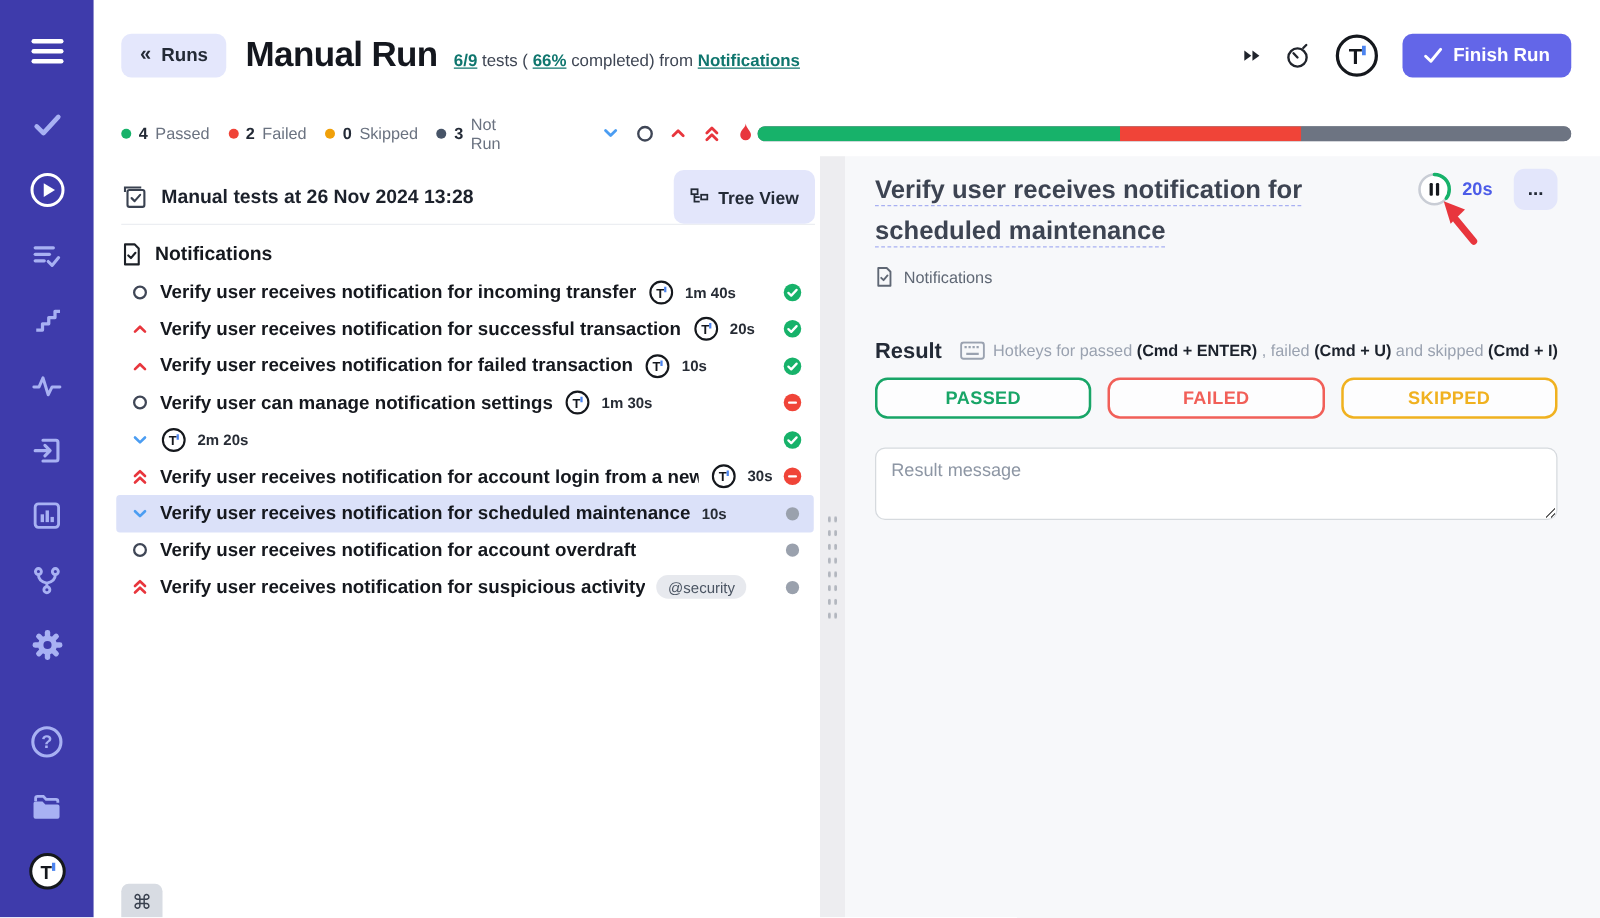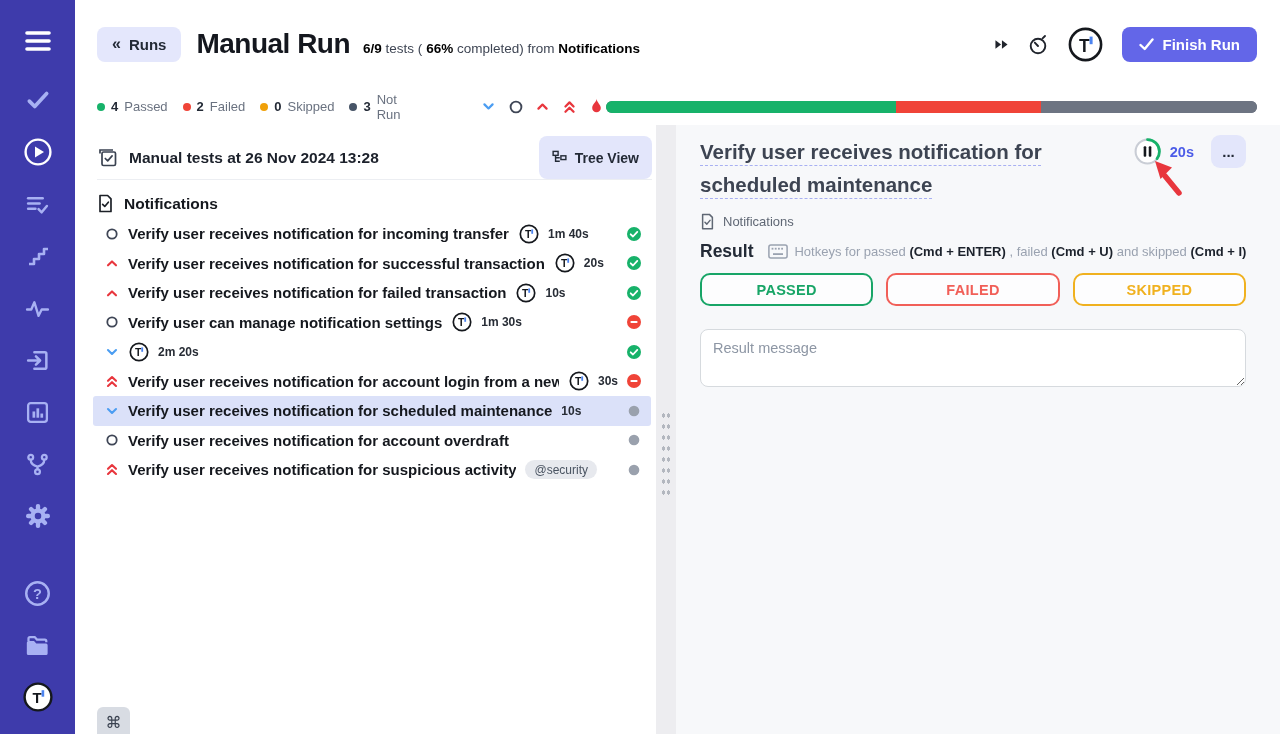--- a/index.html
+++ b/index.html
@@ -17,21 +17,21 @@
 
   
   .topbar { position:absolute; left:75px; top:0; right:0; height:88px; background:#fff;
     display:flex; align-items:center; padding:0 23px 0 22px; }
   .back-btn { display:flex; align-items:center; gap:8px; height:35px; padding:0 15px;
     background:#e4e7fc; border:none; border-radius:8px; font-family:inherit;
     font-size:15px; font-weight:700; color:#232a36; cursor:pointer; }
   .back-chevron { font-size:16px; font-weight:700; }
   .page-title { margin-left:15px; font-size:28px; font-weight:800; color:#14171e; letter-spacing:-.5px; }
   .page-sub { margin-left:13px; padding-top:9px; font-size:13.5px; color:#3f4654; }
-  .page-sub b { color:#000000; }
+  .page-sub b { color:#0f766e;text-decoration:underline; }
   .top-right { margin-left:auto; display:flex; align-items:center; gap:19px; }
   .icon-btn { background:none; border:none; cursor:pointer; display:flex; align-items:center; }
   .finish-btn { display:flex; align-items:center; gap:9px; height:35px; padding:0 17px;
     background:#6366e8; color:#fff; border:none; border-radius:8px; font-family:inherit;
     font-size:15px; font-weight:700; cursor:pointer; }
 
   
   .statusrow { position:absolute; left:75px; top:88px; right:0; height:37px; background:#fff;
     display:flex; align-items:center; padding-left:22px; }
   .counts { display:flex; align-items:center; gap:15px; }
@@ -81,21 +81,21 @@
   .detail-head { position:relative; }
   .detail-title { width:436px; font-size:20.5px; line-height:33px; font-weight:700; color:#3d4452;
     text-decoration:underline dashed #a8b0f2 1px; text-underline-offset:6px; cursor:text; }
   .timer-cluster { position:absolute; right:0; top:0; display:flex; align-items:center; }
   .timer-label { margin-left:8px; font-size:14.5px; font-weight:700; color:#4c5ce8; }
   .more-btn { margin-left:17px; width:35px; height:33px; background:#e3e6fb; border:none; border-radius:9px;
     font-family:inherit; font-size:15px; font-weight:800; color:#232a36; cursor:pointer; line-height:10px; }
   .red-arrow { position:absolute; left:13px; top:18px; pointer-events:none; }
   .breadcrumb { display:flex; align-items:center; gap:8px; margin-top:12px; }
   .breadcrumb span { font-size:13px; color:#5f6774; }
-  .result-row { display:flex; align-items:center; gap:15px; margin-top:11px; }
+  .result-row { display:flex; align-items:center; gap:15px; margin-top:40px; }
   .result-label { font-size:17.5px; font-weight:800; color:#232a36; }
   .hotkeys { display:flex; align-items:flex-start; gap:6px; font-size:13px; color:#9aa2b0; white-space:nowrap; }
   .hotkeys b { color:#1c222c; }
   .outcome-row { display:flex; gap:13px; margin-top:11px; }
   .outcome-btn { flex:1; height:33px; background:#fdfdfe; border:2px solid; border-radius:10px;
     font-family:inherit; font-size:14.5px; font-weight:800; letter-spacing:.3px; cursor:pointer; }
   .msg-box { display:block; width:100%; height:58px; margin-top:23px; border:1px solid #d6dade;
     border-radius:8px; background:#fff; padding:10px 12px; font-family:inherit; font-size:14.5px;
     color:#333a45; resize:both; }
   .msg-box::placeholder { color:#8d96a4; }

